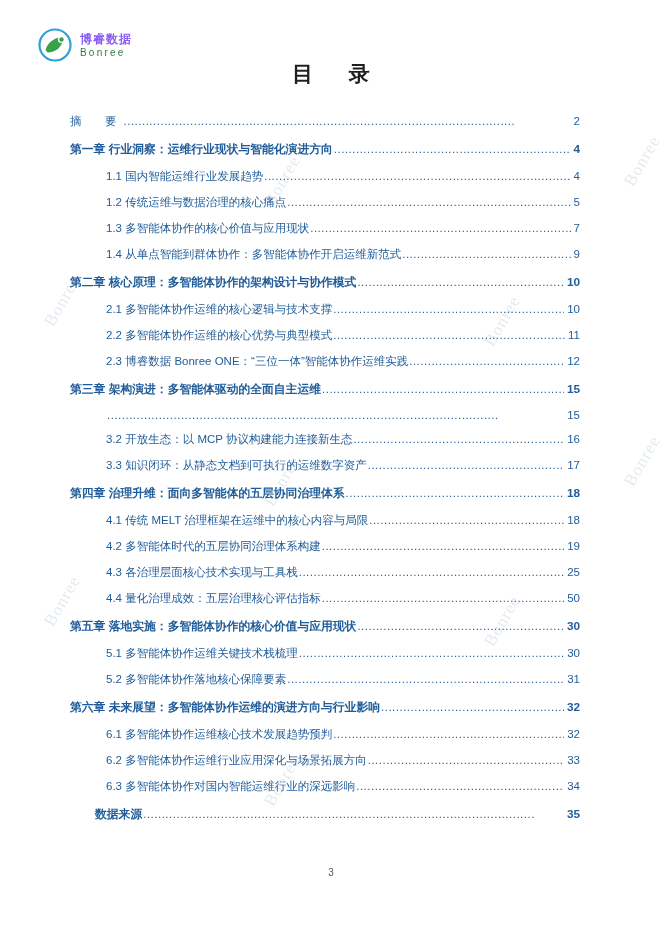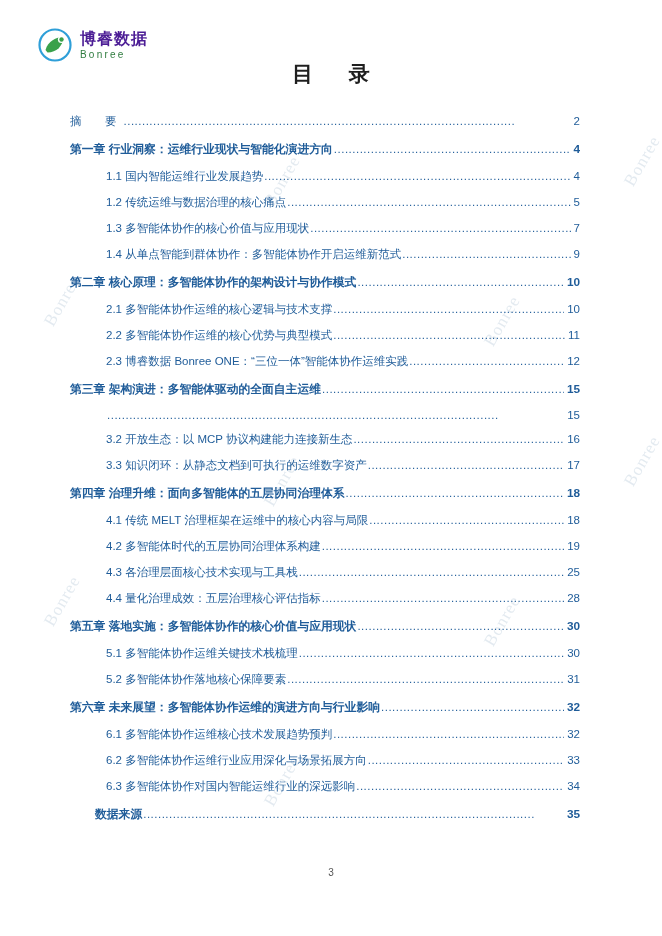--- a/index.html
+++ b/index.html
@@ -55,23 +55,23 @@
     width: 34px;
     height: 34px;
     position: relative;
   }
   .logo-text {
     display: flex;
     flex-direction: column;
     line-height: 1;
   }
   .logo-cn {
-    font-size: 16px;
+    font-size: 12px;
     font-weight: bold;
-    color: #4c1d95;
+    color: #8b5cf6;
     letter-spacing: 1px;
     font-family: "DejaVu Sans", sans-serif;
   }
   .logo-en {
     font-size: 10px;
     color: #2f7c3f;
     letter-spacing: 2.2px;
     margin-top: 3px;
     font-family: "Liberation Sans", sans-serif;
   }
@@ -294,21 +294,21 @@
       <span class="pg">19</span>
     </div>
     <div class="toc-row lvl-2">
       <span class="lbl">4.3 各治理层面核心技术实现与工具栈</span>
       <span class="dots">..........................................................................................................</span>
       <span class="pg">25</span>
     </div>
     <div class="toc-row lvl-2">
       <span class="lbl">4.4 量化治理成效：五层治理核心评估指标</span>
       <span class="dots">..........................................................................................................</span>
-      <span class="pg">28</span>
+      <span class="pg">50</span>
     </div>
 
     <div class="toc-row lvl-1">
       <span class="lbl">第五章 落地实施：多智能体协作的核心价值与应用现状</span>
       <span class="dots">..........................................................................................................</span>
       <span class="pg">30</span>
     </div>
     <div class="toc-row lvl-2">
       <span class="lbl">5.1 多智能体协作运维关键技术栈梳理</span>
       <span class="dots">..........................................................................................................</span>

